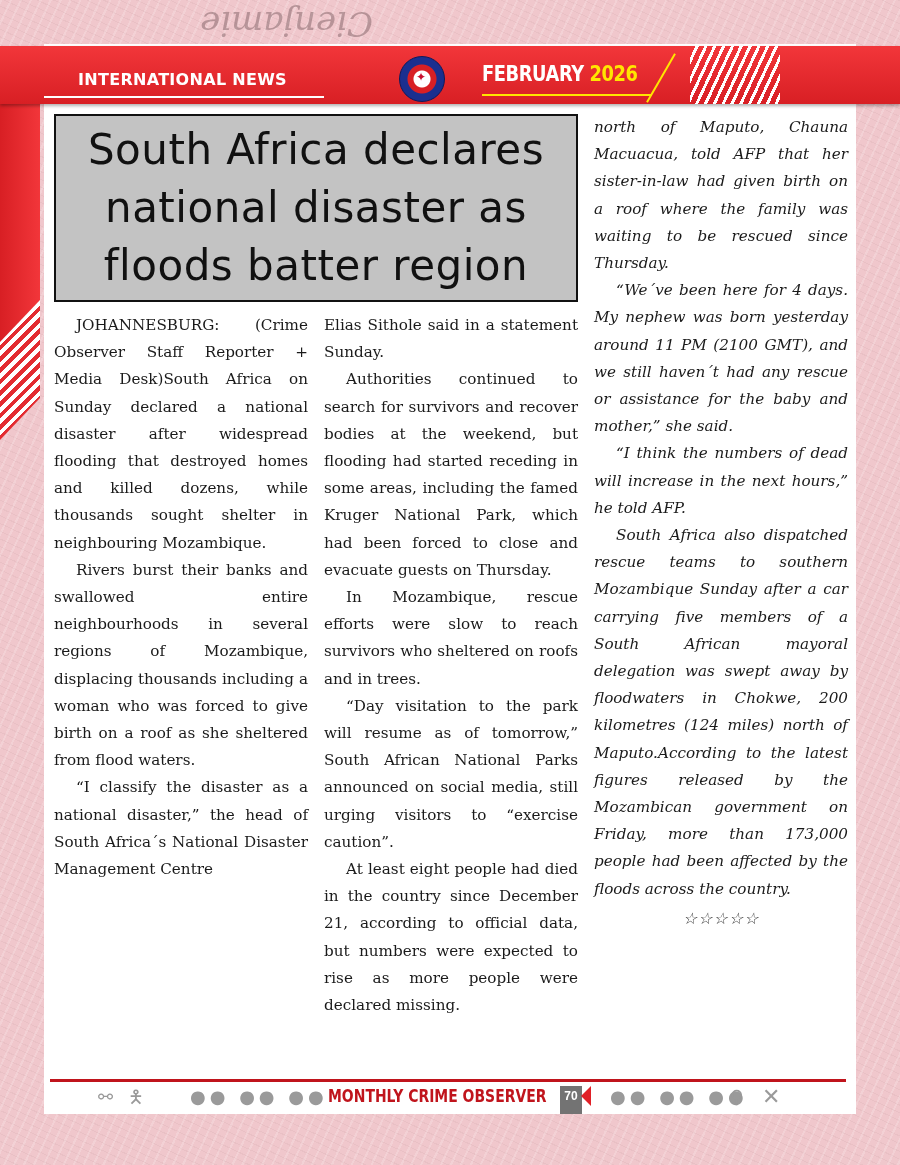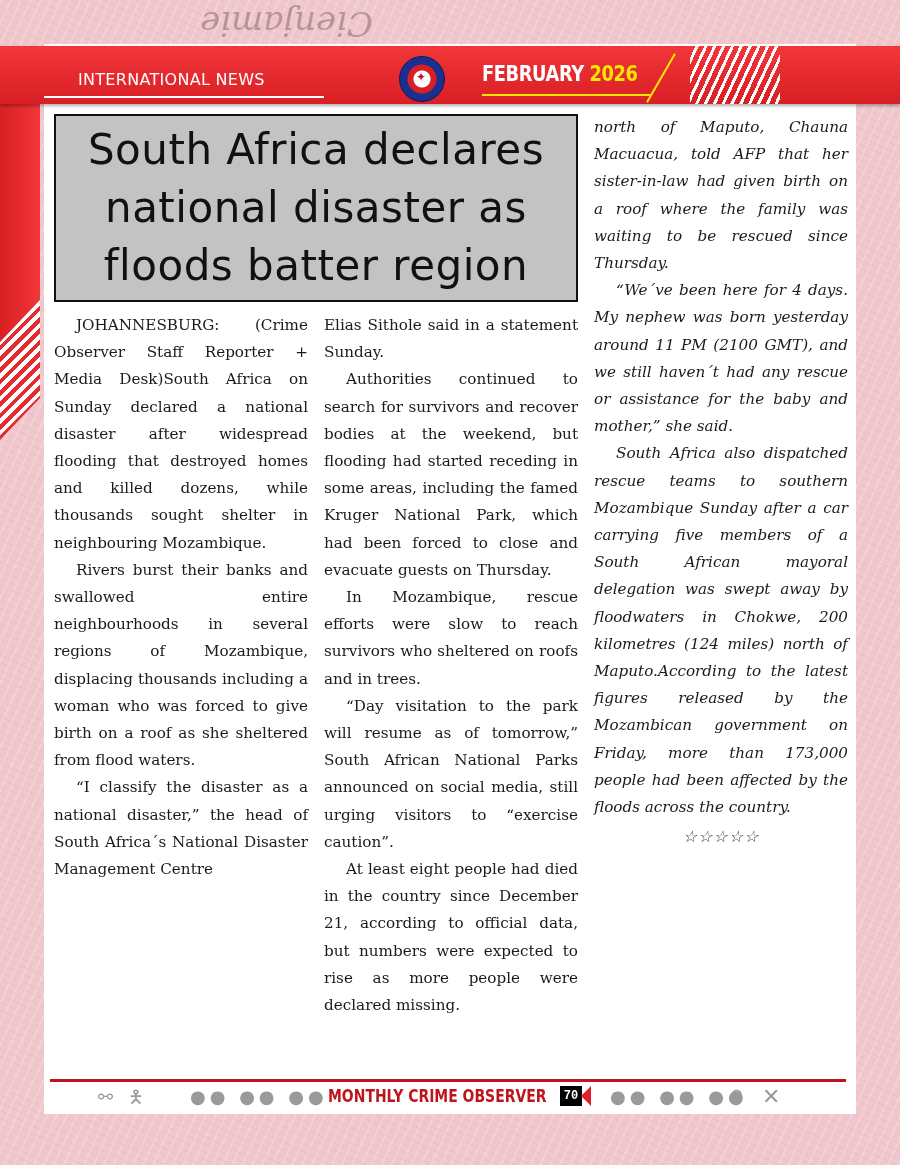--- a/index.html
+++ b/index.html
@@ -33,21 +33,21 @@
     position:absolute; left:0; top:46px; width:40px; height:320px;
     background:linear-gradient(90deg,#d81f24,#f2363a);
   }
   .left-stripes {
     position:absolute; left:0; top:300px; width:40px; height:140px;
     background:repeating-linear-gradient(135deg, #e32b30 0 4px, #ffffff 4px 8px);
     clip-path:polygon(0 30%, 100% 0, 100% 70%, 0 100%);
   }
   .section-label {
     position:absolute; left:78px; top:70px; color:#ffffff;
-    font-family:"DejaVu Sans", sans-serif; font-weight:normal; font-size:16px; letter-spacing:0.3px;
+    font-family:"DejaVu Sans", sans-serif; font-weight:bold; font-size:16px; letter-spacing:0.3px;
   }
   .section-underline {
     position:absolute; left:44px; top:96px; width:280px; height:2px; background:#ffffff;
   }
   .logo {
     position:absolute; left:399px; top:56px; width:44px; height:44px; border-radius:50%;
     background:radial-gradient(circle at 50% 50%, #ffffff 0 8px, #d81f24 9px 14px, #1a2f8f 15px 22px);
     border:1px solid #0c1a5a;
   }
   .logo-mark {
@@ -101,22 +101,22 @@
   }
   .footer {
     position:absolute; left:50px; top:1084px; width:796px; height:26px;
   }
   .footer-title {
     position:absolute; left:278px; top:2px; color:#c0141c;
     font-family:"DejaVu Sans", sans-serif; font-weight:bold; font-size:17px;
     transform:scaleX(0.82); transform-origin:left center; white-space:nowrap;
   }
   .page-num {
-    position:absolute; left:510px; top:2px; width:22px; height:20px; background:#000000; color:#fff;
-    font-family:Liberation Mono, monospace; font-weight:bold; font-size:12px; text-align:center; line-height:20px;
+    position:absolute; left:510px; top:2px; width:22px; height:28px; background:#737373; color:#fff;
+    font-family:Liberation Sans, sans-serif; font-weight:bold; font-size:12px; text-align:center; line-height:20px;
   }
   .page-num-tail {
     position:absolute; left:531px; top:2px; width:0; height:0;
     border-top:10px solid transparent; border-bottom:10px solid transparent; border-right:10px solid #e02027;
   }
   .deco { position:absolute; top:0; color:#9a9a9a; font-size:18px; line-height:26px; font-family:"DejaVu Sans", sans-serif; }
 </style>
 </head>
 <body>
 
@@ -159,20 +159,21 @@
   <p class="cont">Elias Sithole said in a statement Sunday.</p>
   <p>Authorities continued to search for survivors and recover bodies at the weekend, but flooding had started receding in some areas, including the famed Kruger National Park, which had been forced to close and evacuate guests on Thursday.</p>
   <p>In Mozambique, rescue efforts were slow to reach survivors who sheltered on roofs and in trees.</p>
   <p>“Day visitation to the park will resume as of tomorrow,” South African National Parks announced on social media, still urging visitors to “exercise caution”.</p>
   <p>At least eight people had died in the country since December 21, according to official data, but numbers were expected to rise as more people were declared missing.</p>
 </div>
 
 <div class="col col3">
   <p class="cont">north of Maputo, Chauna Macuacua, told AFP that her sister-in-law had given birth on a roof where the family was waiting to be rescued since Thursday.</p>
   <p>“We´ve been here for 4 days. My nephew was born yesterday around 11 PM (2100 GMT), and we still haven´t had any rescue or assistance for the baby and mother,” she said.</p>
+  <p>“I think the numbers of dead will increase in the next hours,” he told AFP.</p>
   <p>South Africa also dispatched rescue teams to southern Mozambique Sunday after a car carrying five members of a South African mayoral delegation was swept away by floodwaters in Chokwe, 200 kilometres (124 miles) north of Maputo.According to the latest figures released by the Mozambican government on Friday, more than 173,000 people had been affected by the floods across the country.</p>
   <div class="stars">☆☆☆☆☆</div>
 </div>
 
 <div class="footer-rule"></div>
 <div class="footer">
   <span class="deco" style="left:48px;">⚯</span>
   <span class="deco" style="left:78px;">🯅</span>
   <span class="deco" style="left:140px; letter-spacing:4px;">●●&nbsp;●●&nbsp;●●</span>
   <div class="footer-title">MONTHLY CRIME OBSERVER</div>

